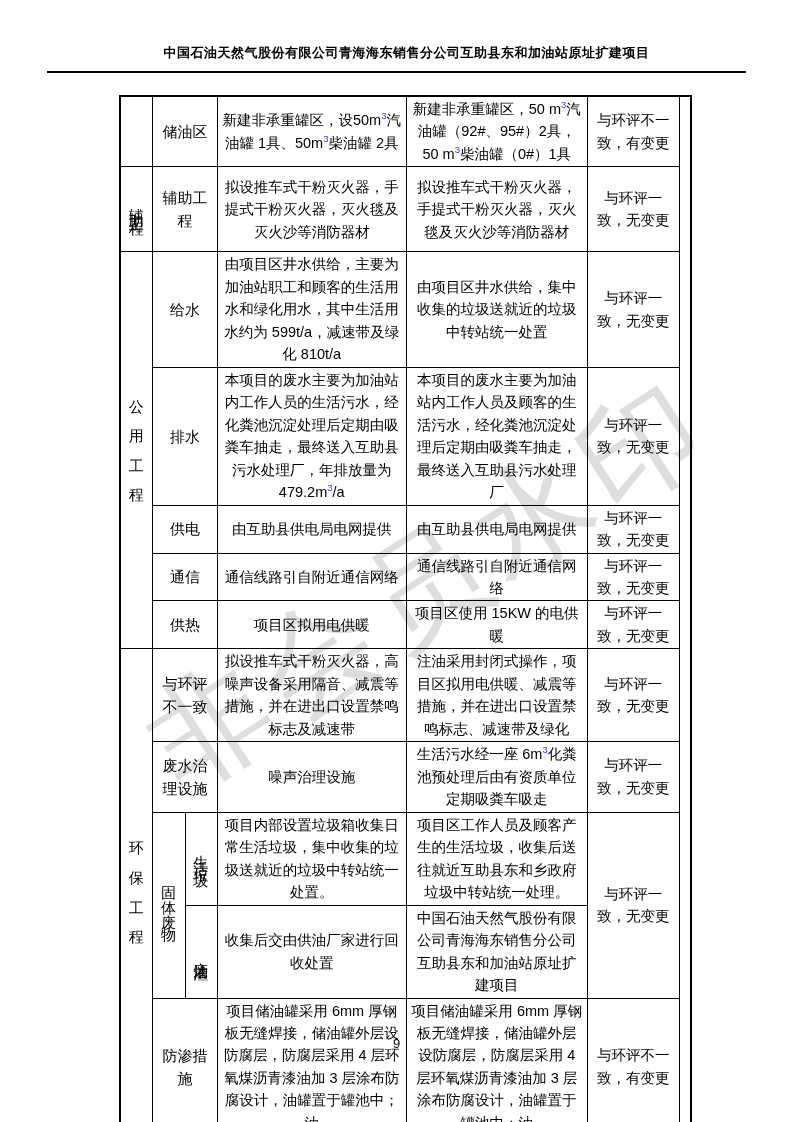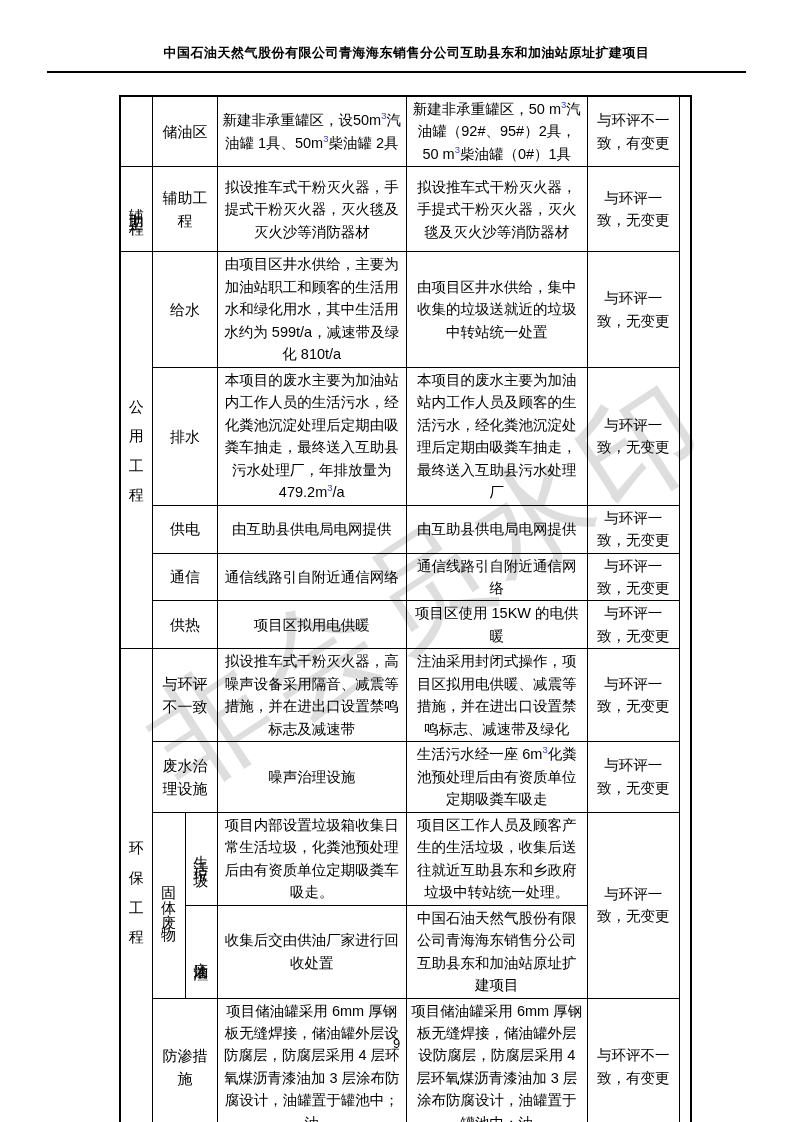--- a/index.html
+++ b/index.html
@@ -135,21 +135,21 @@
     </tr>
     <tr style="height:63px">
       <td colspan="2" class="label-cell">废水治理设施</td>
       <td>噪声治理设施</td>
       <td>生活污水经一座 6m<sup class="sup-3" style="color:#3341cc">3</sup>化粪池预处理后由有资质单位定期吸粪车吸走</td>
       <td>与环评一致，无变更</td>
     </tr>
     <tr style="height:93px">
       <td rowspan="2"><div class="vtext" style="letter-spacing:14px">固体废物</div></td>
       <td><div class="vtext" style="letter-spacing:6px">生活垃圾</div></td>
-      <td>项目内部设置垃圾箱收集日常生活垃圾，化粪池预处理后由有资质单位定期吸粪车吸走。</td>
+      <td>项目内部设置垃圾箱收集日常生活垃圾，集中收集的垃圾送就近的垃圾中转站统一处置。</td>
       <td>项目区工作人员及顾客产生的生活垃圾，收集后送往就近互助县东和乡政府垃圾中转站统一处理。</td>
       <td rowspan="2">与环评一致，无变更</td>
     </tr>
     <tr style="height:60px">
       <td><div class="vtext" style="letter-spacing:2px">废油渣</div></td>
       <td>收集后交由供油厂家进行回收处置</td>
       <td>中国石油天然气股份有限公司青海海东销售分公司互助县东和加油站原址扩建项目</td>
     </tr>
     <tr style="height:115px">
       <td colspan="2" class="label-cell">防渗措施</td>

